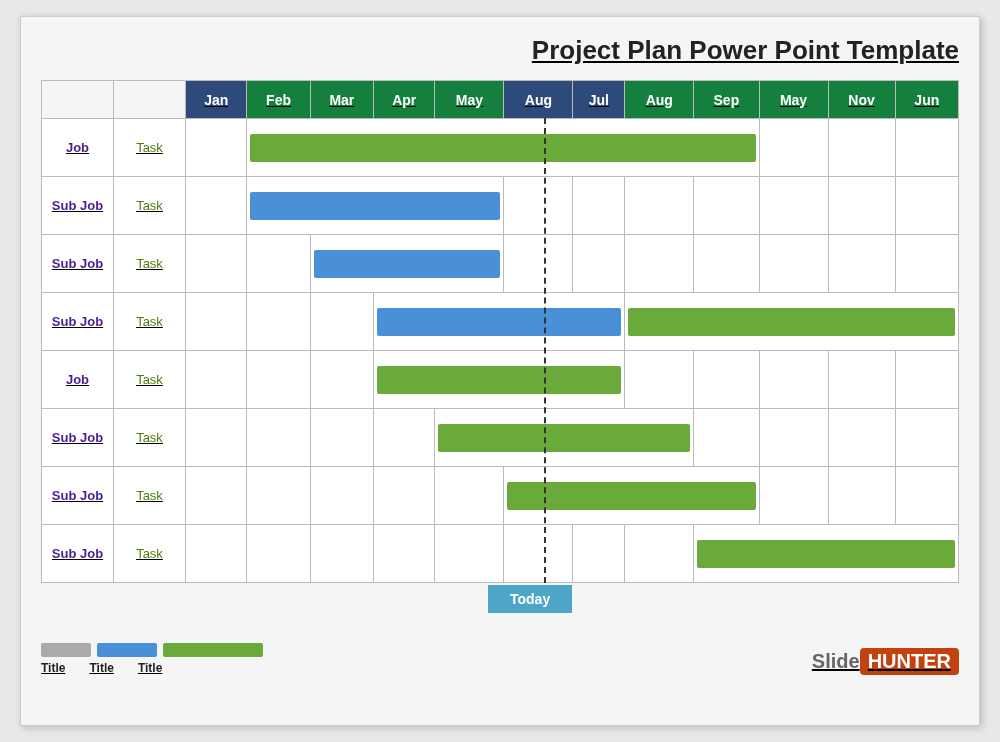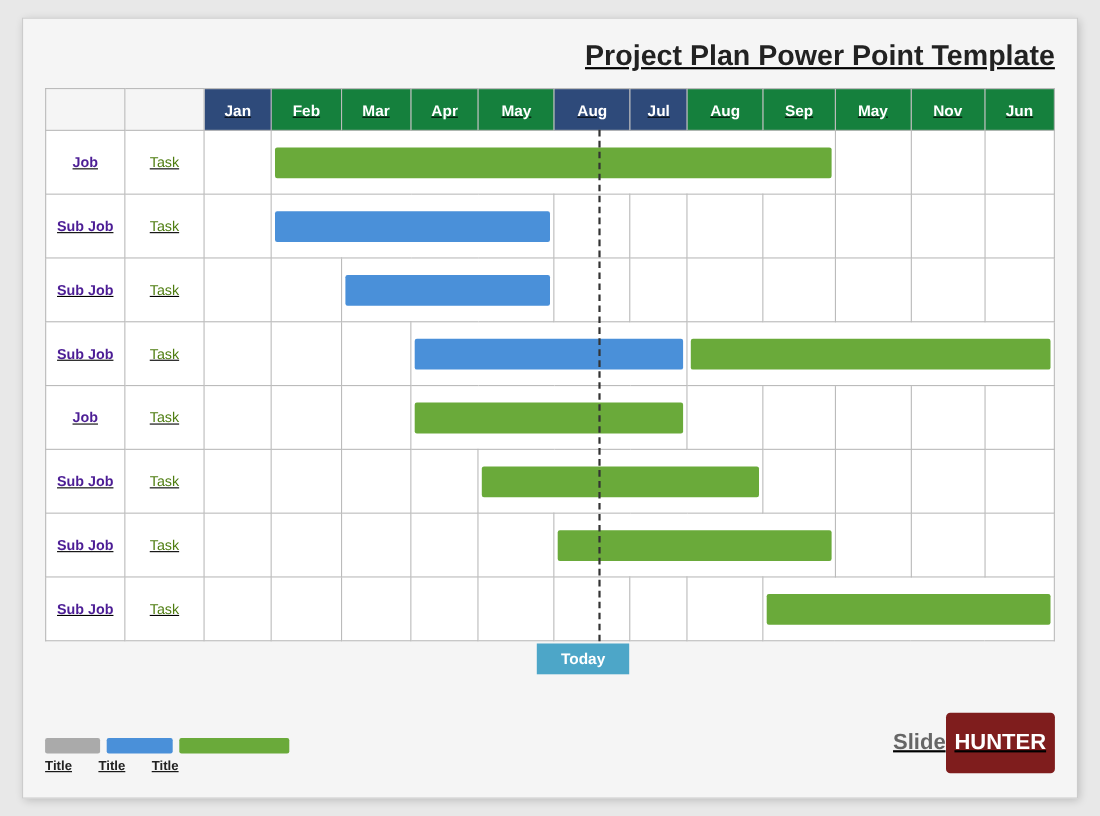--- a/index.html
+++ b/index.html
@@ -161,23 +161,23 @@
       align-items: center;
       gap: 0;
       font-size: 20px;
       font-weight: bold;
       margin-top: 19px;
     }
     .logo-slide {
       color: #666;
     }
     .logo-hunter {
-      background: #7f1d1d;
+      background: #c2410c;
       color: white;
-      padding: 16px 8px;
+      padding: 2px 8px;
       border-radius: 4px;
       font-size: 20px;
       font-weight: bold;
     }
     
     .gantt-table .span-cell {
       padding: 6px 3px;
     }
   </style>
 </head>

